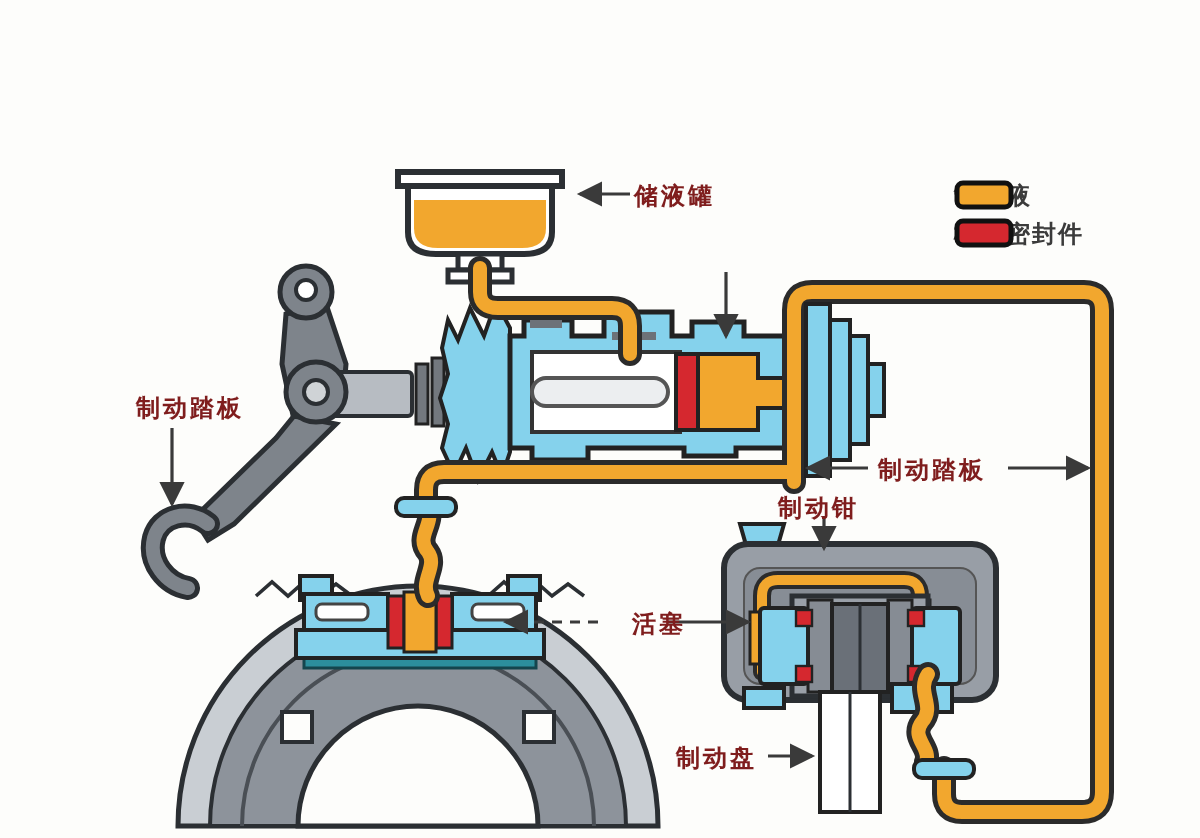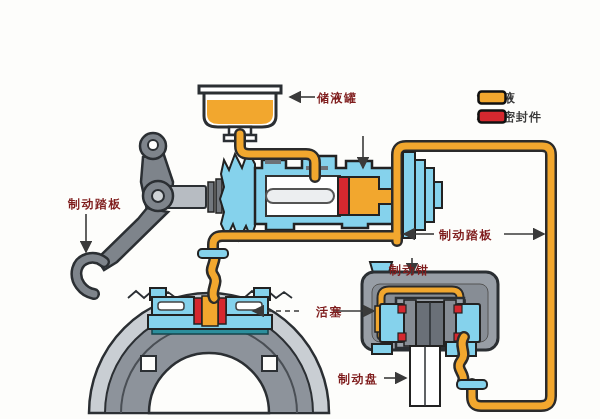--- a/index.html
+++ b/index.html
@@ -142,21 +142,21 @@
     <line x1="412" y1="258" x2="412" y2="274" marker-end="url(#arr)"></line>
     <line x1="299" y1="311" x2="253" y2="311" stroke-dasharray="5,4" marker-end="url(#arr)"></line>
     <line x1="334" y1="311" x2="374" y2="311" marker-end="url(#arr)"></line>
     <line x1="384" y1="378" x2="406" y2="378" marker-end="url(#arr)"></line>
   </g>
 </svg>
 
 <div class="lbl" style="left:68px;top:196px;">制动踏板</div>
 <div class="lbl" style="left:317px;top:90px;">储液罐</div>
 <div class="lbl" style="left:439px;top:227px;">制动踏板</div>
-<div class="lbl" style="left:389px;top:246px;margin-top:16px;">制动钳</div>
+<div class="lbl" style="left:389px;top:246px;">制动钳</div>
 <div class="lbl" style="left:316px;top:304px;">活塞</div>
 <div class="lbl" style="left:338px;top:371px;">制动盘</div>
 
 <div class="legend-row" style="left:477px;top:90px;">
   <svg class="sw" width="30" height="15">
     <rect x="1.5" y="1.5" width="27" height="12" rx="3" stroke="#111" stroke-width="2.5" fill="#F2A72E"></rect>
   </svg>
   <span class="txt">制动液</span>
 </div>
 <div class="legend-row" style="left:477px;top:109px;">

